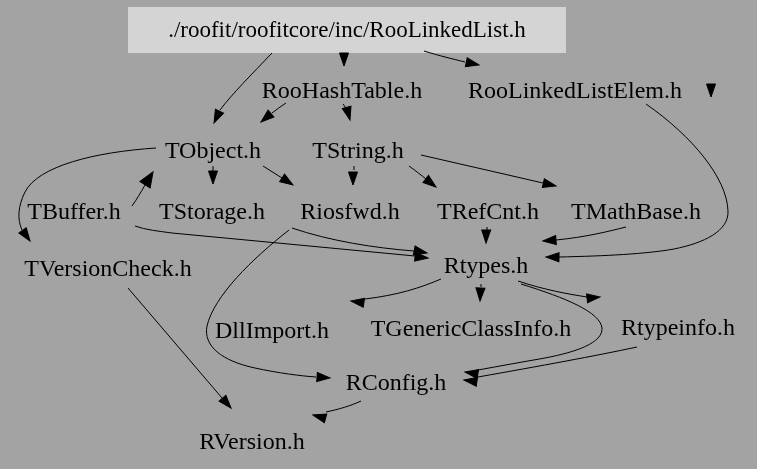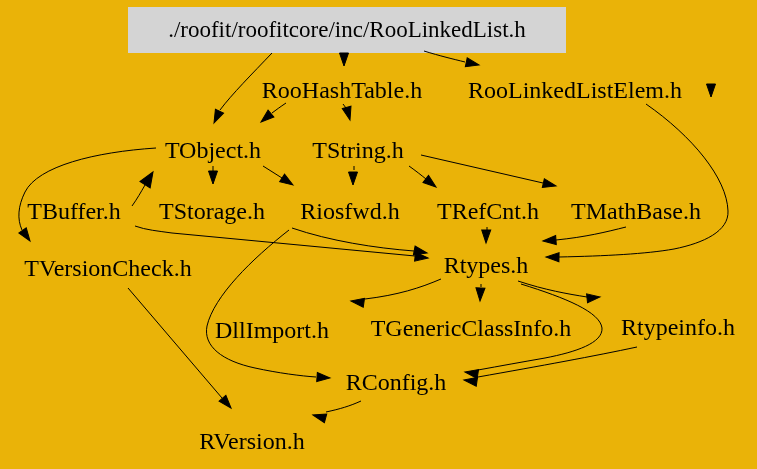--- a/index.html
+++ b/index.html
@@ -1,16 +1,16 @@
 <!DOCTYPE html>
 <html><head>
 <meta charset="utf-8">
 <style>
   html,body{margin:0;padding:0;background:#ffffff;}
-  #stage{position:relative;width:757px;height:469px;background:#eab308;overflow:hidden;}
+  #stage{position:relative;width:757px;height:469px;background:#a3a3a3;overflow:hidden;}
   svg{display:block;}
   .edge{fill:none;stroke:#000000;stroke-width:1;}
   .ah{fill:#000000;stroke:#000000;stroke-width:1;stroke-linejoin:miter;}
   text.node{font-family:"Liberation Serif","DejaVu Serif",serif;font-size:24px;fill:#000000;text-anchor:middle;cursor:pointer;}
   text.rootlabel{font-family:"Liberation Serif","DejaVu Serif",serif;font-size:23px;fill:#000000;text-anchor:middle;}
 </style>
 </head>
 <body>
 
 <div id="stage">

